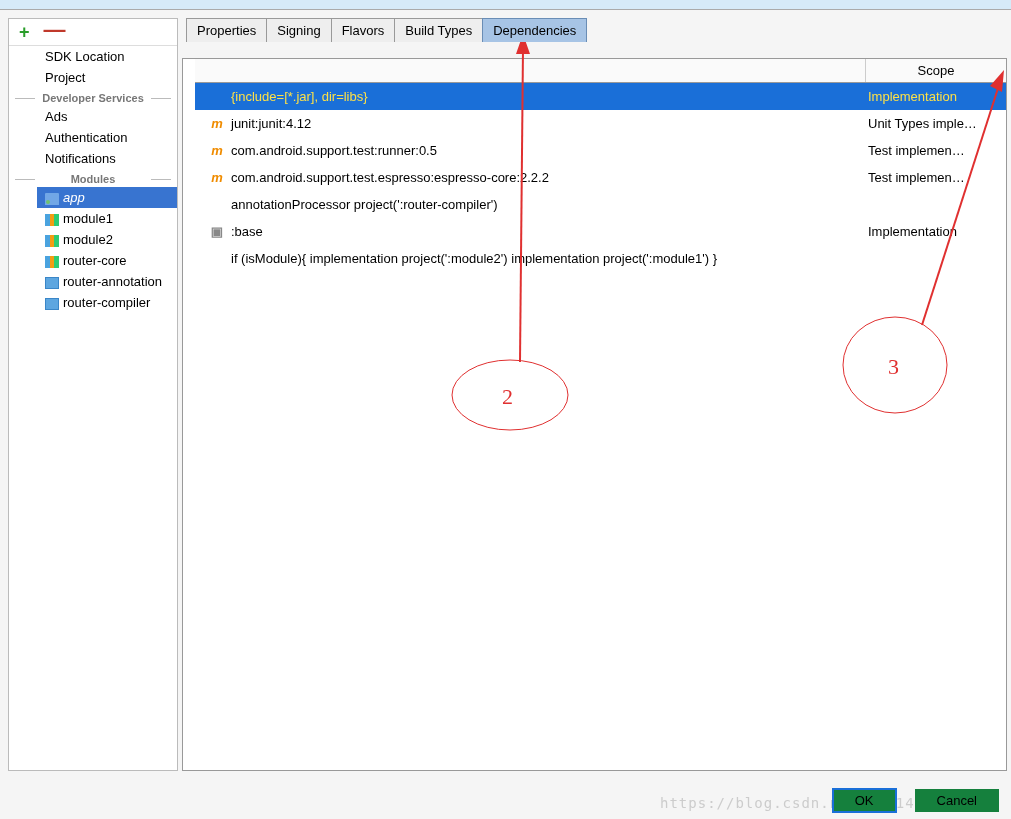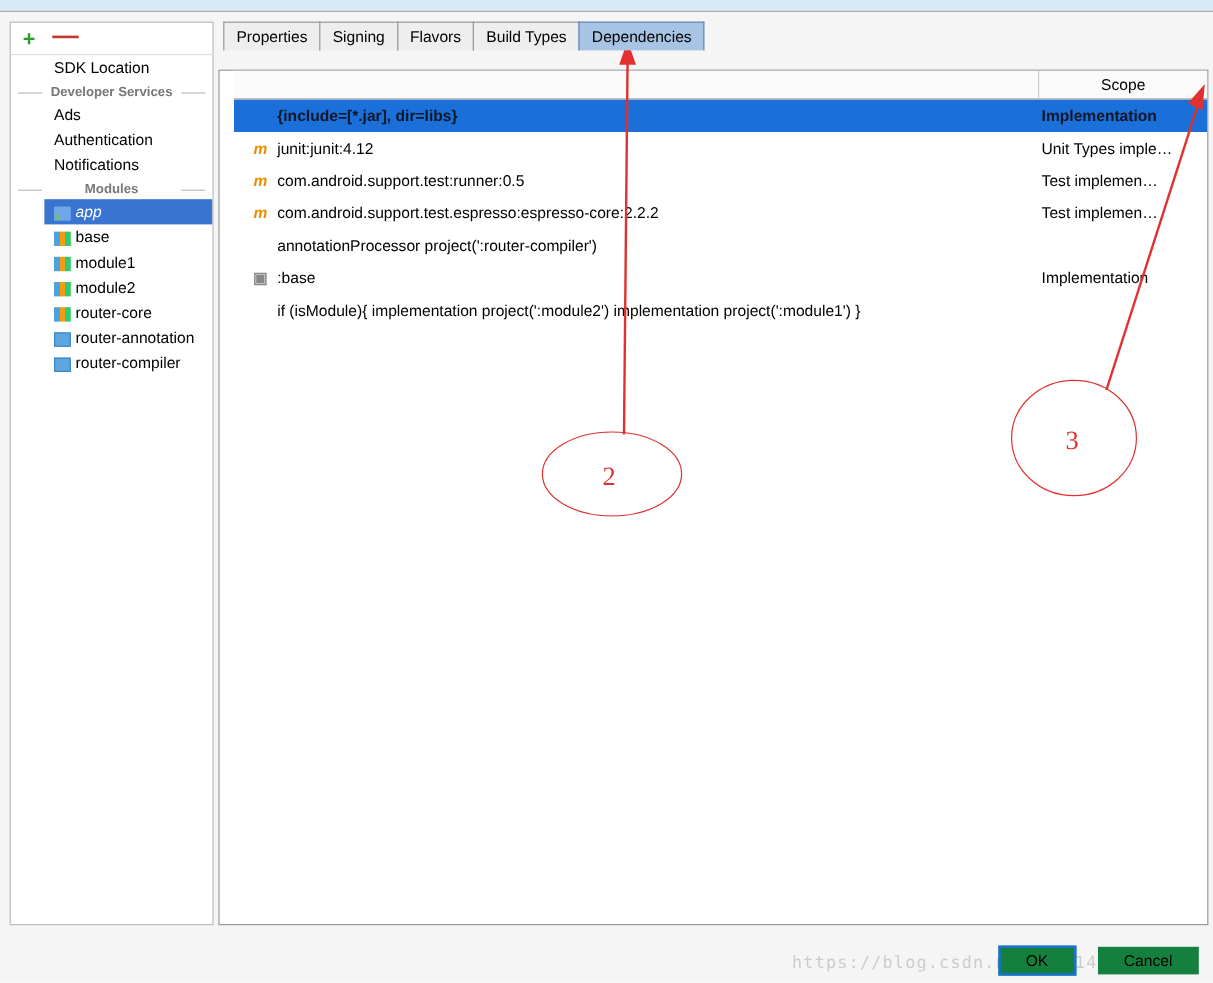--- a/index.html
+++ b/index.html
@@ -152,21 +152,21 @@
   .col-dep { flex: 1; padding: 4px 8px; border-right:1px solid #ccc;}
   .col-scope { width: 140px; padding: 4px 8px; text-align: center;}
   .rows { flex:1; overflow:auto; }
   .dep-row {
     display: flex;
     padding: 2px 6px;
     align-items: center;
   }
   .dep-row .col-dep{border:none;display:flex;align-items:center;white-space:nowrap;}
   .dep-row .col-scope{text-align:left;white-space:nowrap;overflow:hidden;text-overflow:ellipsis;}
-  .dep-row.selected { background: #1a6fd8; color: #0f172a; font-weight: bold; }
+  .dep-row.selected { background: #1a6fd8; color: #fde047; }
   .dep-icon {
     display:inline-block;width:16px;margin-right:6px;text-align:center;
     color:#f08c00;font-weight:bold;font-style:italic;
   }
   .dep-icon.folder{color:#888;font-style:normal;}
   .bottom-bar {
     position:absolute;bottom:6px;right:12px;display:flex;gap:18px;align-items:center;
   }
   .btn {
     border: 2px solid #1a6fd8;
@@ -194,31 +194,29 @@
 <div class="top-bar"></div>
 
 <div class="main-layout">
   <div class="sidebar">
     <div class="sidebar-toolbar">
       <span class="icon-plus">+</span>
       <span class="icon-minus">—</span>
     </div>
     <div class="sidebar-list">
       <div class="sidebar-item">SDK Location</div>
+      <div class="sidebar-item">Project</div>
       <div class="sidebar-divider">Developer Services</div>
       <div class="sidebar-item">Ads</div>
       <div class="sidebar-item">Authentication</div>
       <div class="sidebar-item">Notifications</div>
       <div class="sidebar-divider">Modules</div>
 
       <div class="sidebar-item selected">
         <span class="module-icon folder"></span><span>app</span>
-      </div>
-      <div class="sidebar-item">
-        <span class="module-icon chart"></span><span>base</span>
       </div>
       <div class="sidebar-item">
         <span class="module-icon chart"></span><span>module1</span>
       </div>
       <div class="sidebar-item">
         <span class="module-icon chart"></span><span>module2</span>
       </div>
       <div class="sidebar-item">
         <span class="module-icon chart"></span><span>router-core</span>
       </div>

